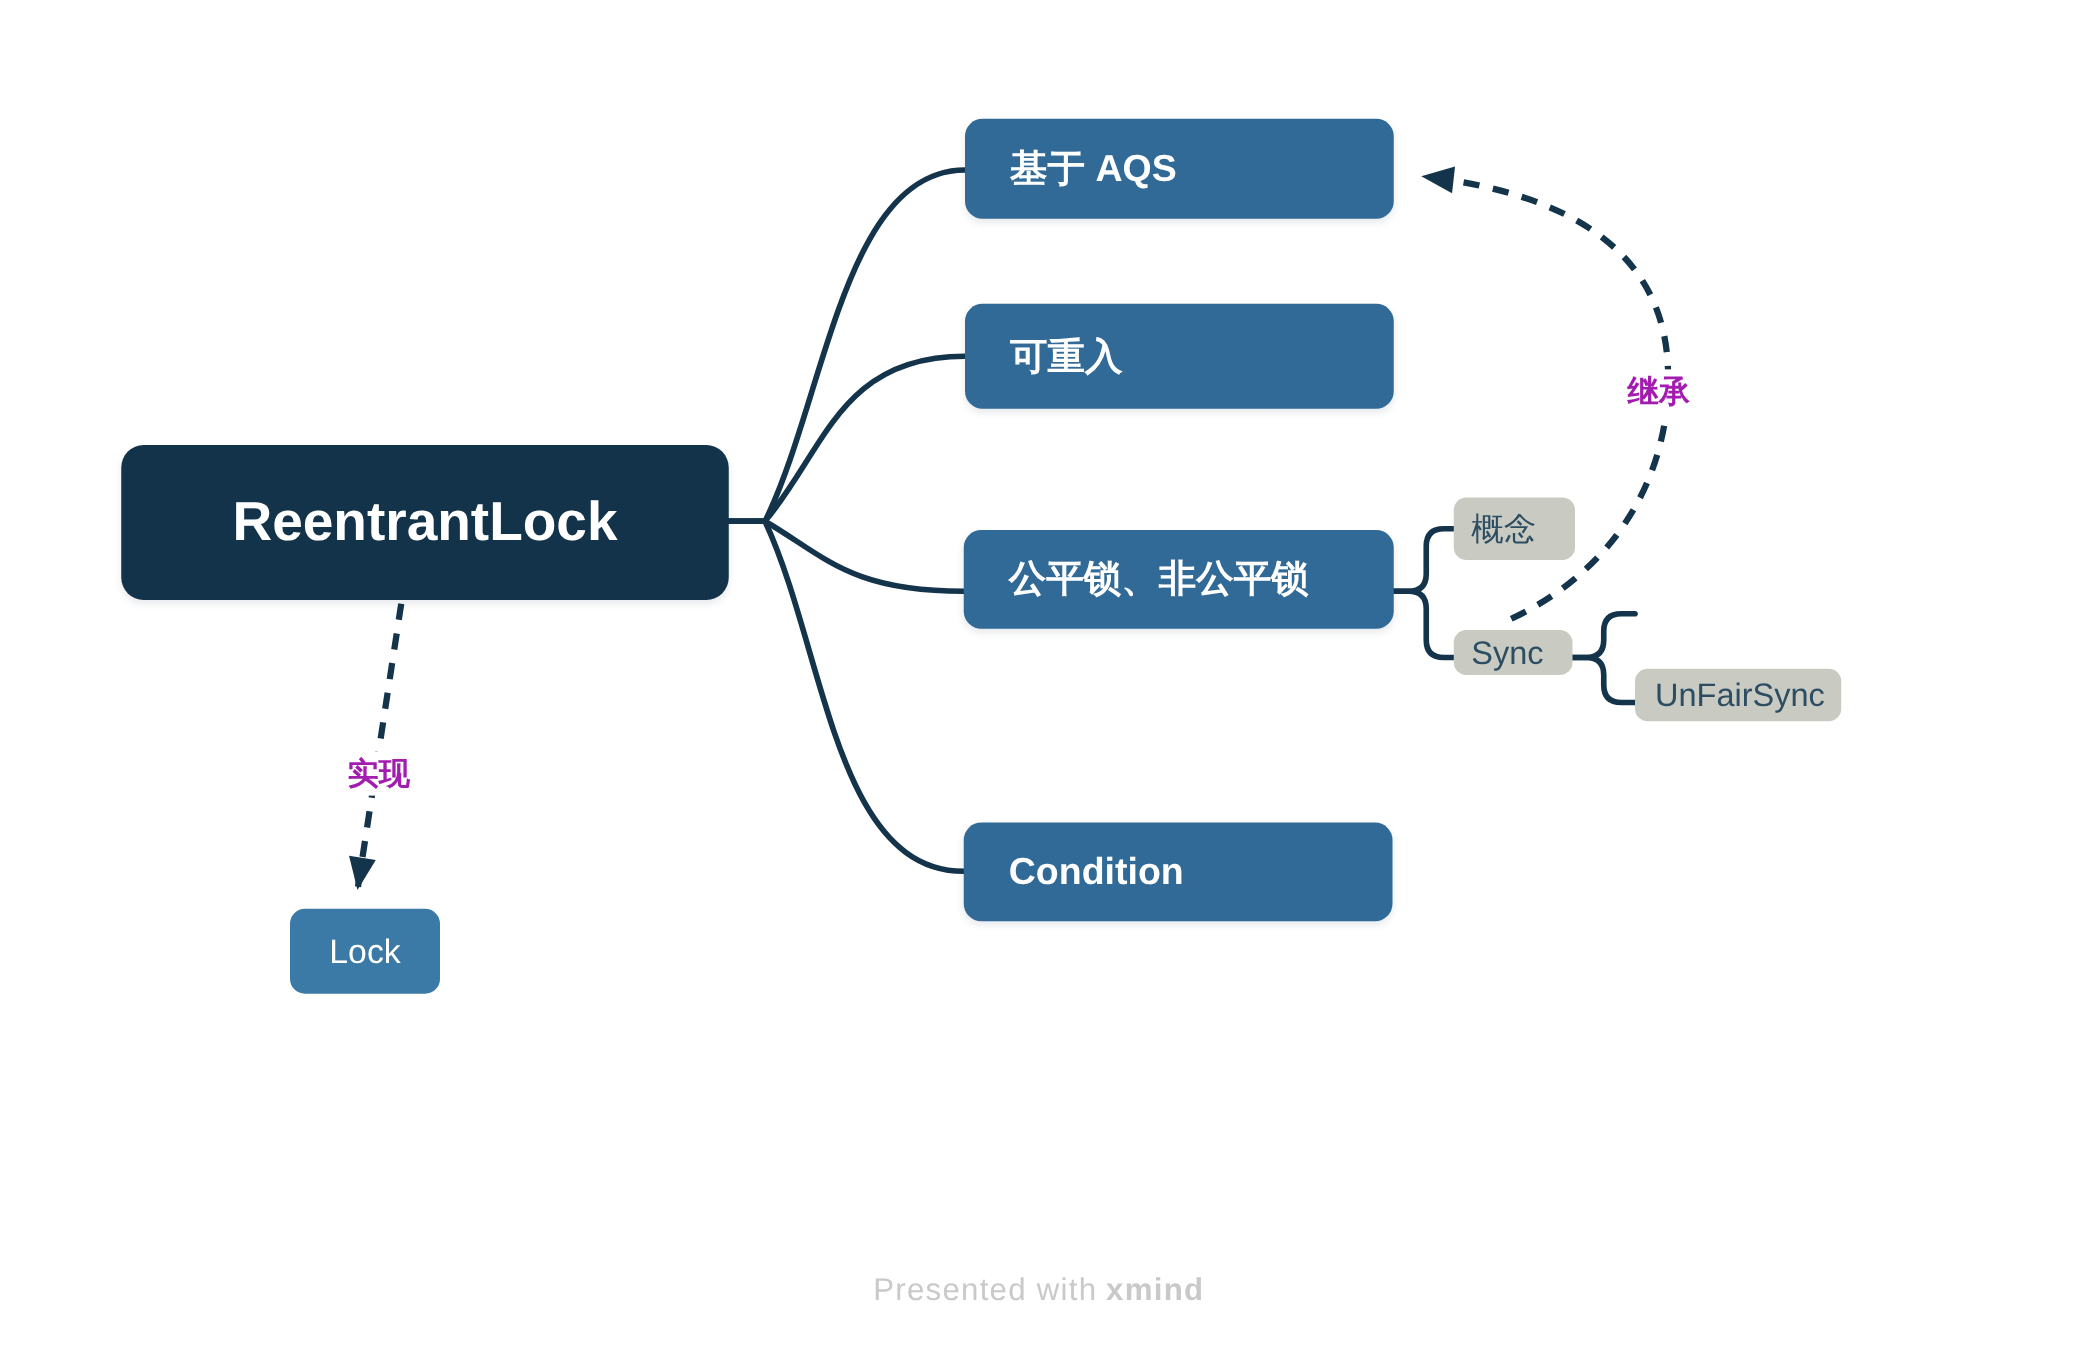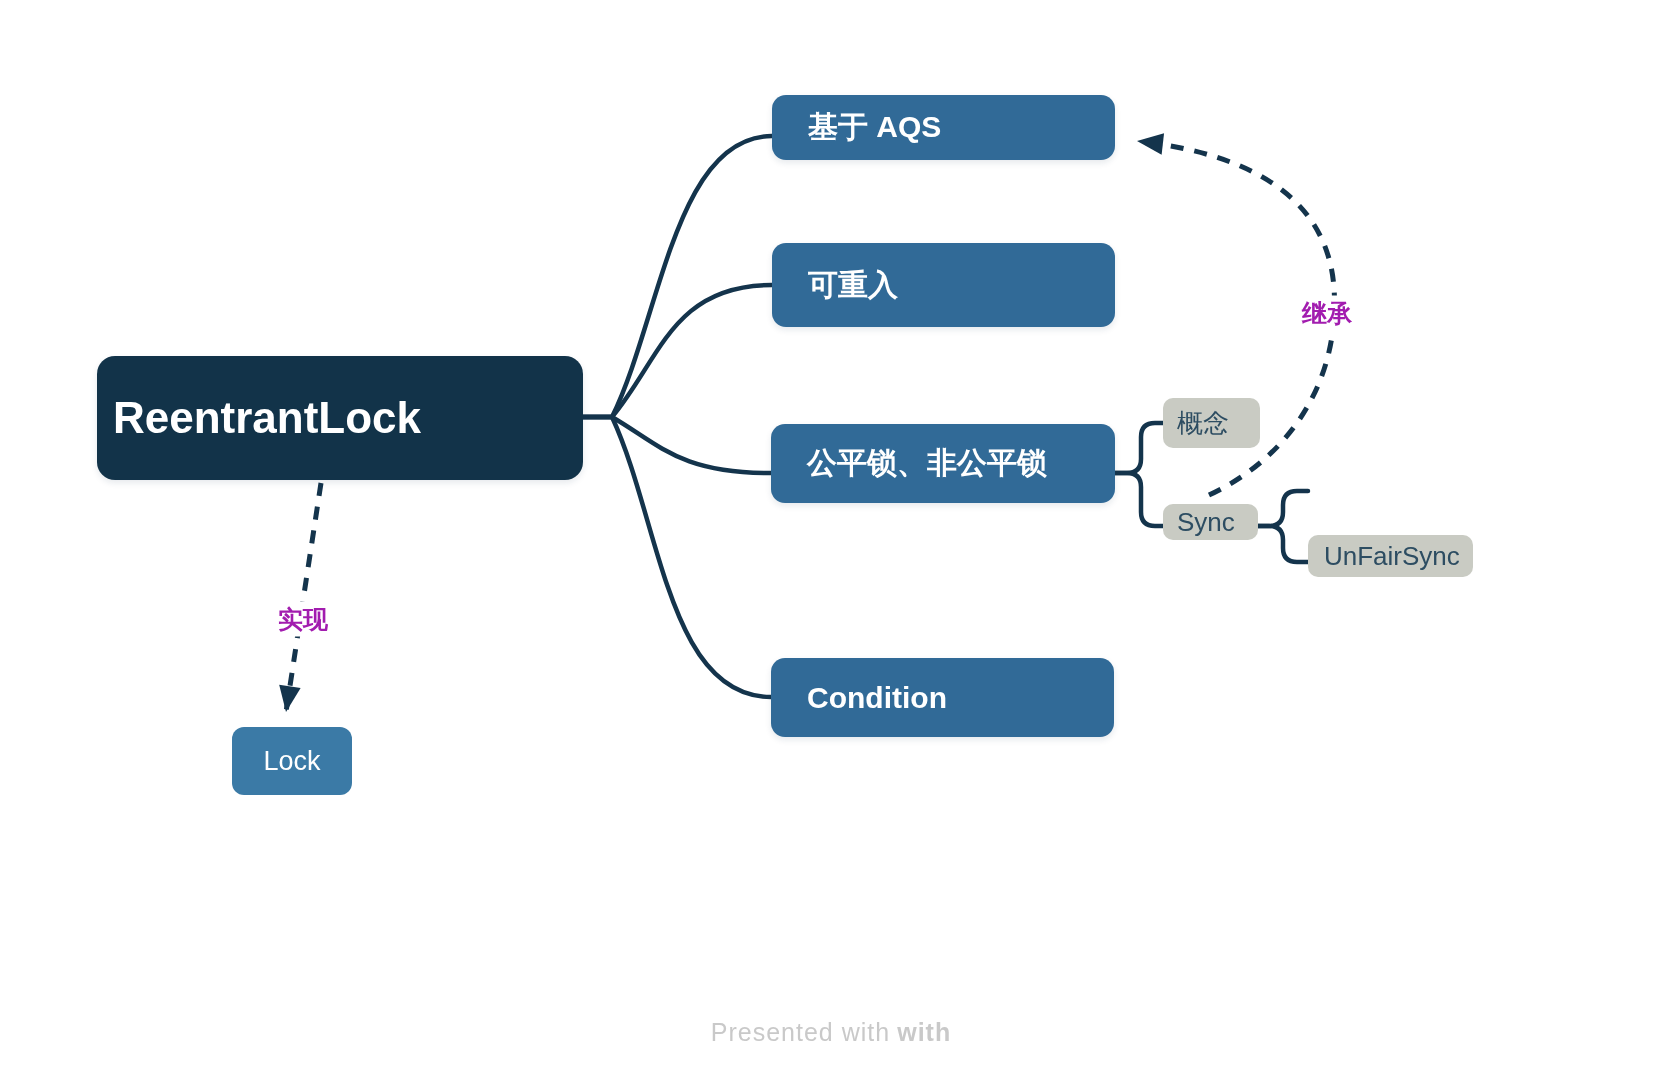--- a/index.html
+++ b/index.html
@@ -2,22 +2,22 @@
 <html><head>
 <meta charset="utf-8">
 <style>
   html,body{margin:0;padding:0;background:#ffffff;}
   body{font-family:"Liberation Sans","DejaVu Sans",sans-serif;}
   #canvas{position:relative;width:1662px;height:1086px;background:#ffffff;overflow:hidden;}
   #connectors{position:absolute;left:0;top:0;width:1662px;height:1086px;}
   .node{position:absolute;box-sizing:border-box;display:flex;align-items:center;
         box-shadow:0 3px 6px rgba(20,52,76,0.10);}
   .node-root{left:97px;top:356px;width:486px;height:124px;background:#123349;
-        border-radius:18px;justify-content:flex-start;color:#ffffff;font-size:44px;font-weight:bold;padding-left:16px;}
-  .node-branch{width:343px;height:65px;background:#316A97;border-radius:14px;
+        border-radius:18px;justify-content:center;color:#ffffff;font-size:44px;font-weight:bold;}
+  .node-branch{width:343px;height:80px;background:#316A97;border-radius:14px;
         color:#ffffff;font-size:30px;font-weight:bold;padding-left:36px;}
   .node-aqs{left:772px;top:95px;}
   .node-reentrant{left:772px;top:243px;height:84px;}
   .node-fairness{left:771px;top:424px;height:79px;width:344px;}
   .node-condition{left:771px;top:658px;height:79px;}
   .node-child{background:#C9CBC3;border-radius:10px;color:#2D4D62;font-size:26px;
         box-shadow:none;}
   .node-concept{left:1163px;top:398px;width:97px;height:50px;padding-left:14px;}
   .node-sync{left:1163px;top:504px;width:95px;height:36px;padding-left:14px;}
   .node-fairsync{left:1308px;top:464px;width:165px;height:54px;padding-left:16px;}
@@ -97,16 +97,16 @@
   </div>
 
   <div class="node node-lock">
     <span>Lock</span>
   </div>
 
   <div class="rel-label rel-inherit">继承</div>
   <div class="rel-label rel-implement">实现</div>
 
   <div class="watermark">
-    <span>Presented with</span><span class="brand">with</span>
+    <span>Presented with</span><span class="brand">xmind</span>
   </div>
 
 </div>
 
 </body></html>

